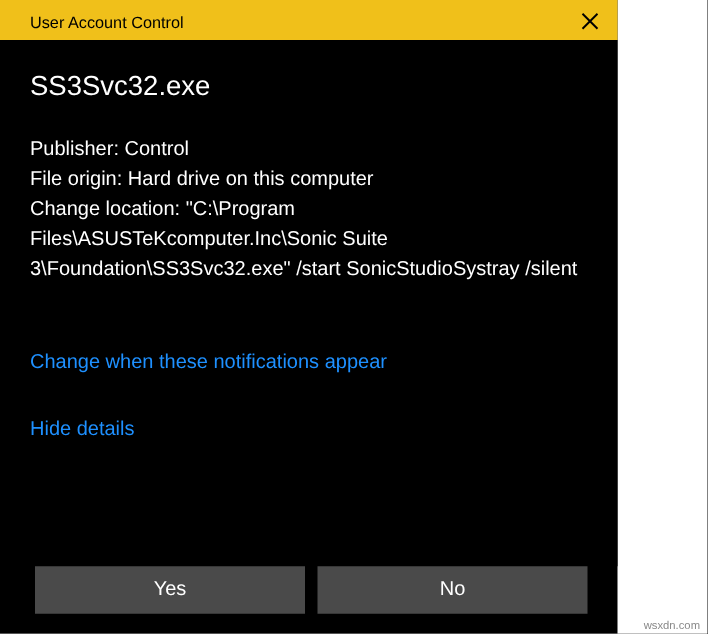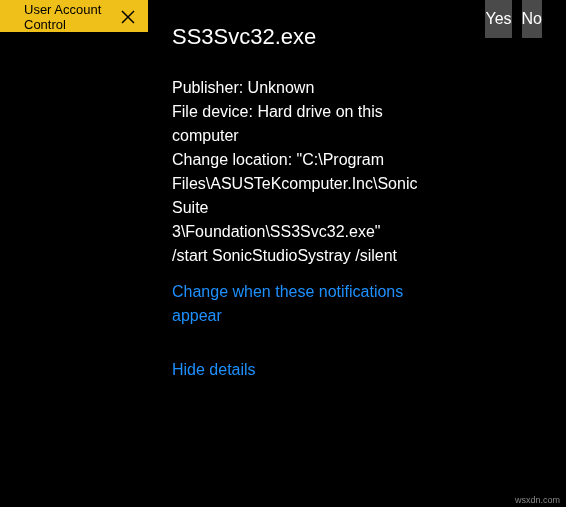--- a/index.html
+++ b/index.html
@@ -8,25 +8,25 @@
       box-sizing: border-box;
     }
     body {
       font-family: "Segoe UI", Tahoma, sans-serif;
       background: #fff;
       width: 566px;
       height: 507px;
       overflow: hidden;
     }
     .dialog {
-      width: 566px;
+      width: 494px;
       height: 507px;
       background: #000;
       display: flex;
-      flex-direction: row;
+      flex-direction: column;
     }
     .titlebar {
       background: #f0c01a;
       display: flex;
       align-items: center;
       justify-content: space-between;
       padding: 6px 12px 4px 24px;
       height: 32px;
     }
     .titlebar-text {
@@ -52,21 +52,21 @@
     }
     .header-question {
       font-size: 22px;
       font-weight: 400;
       color: #000;
       line-height: 1.4;
     }
     .body {
       background: #000;
       color: #fff;
-      padding: 24px 40px 0 24px;
+      padding: 24px 16px 0 24px;
       flex: 1;
       display: flex;
       flex-direction: column;
     }
     .app-name {
       font-size: 22px;
       font-weight: 400;
       color: #fff;
       margin-bottom: 26px;
     }
@@ -84,20 +84,21 @@
     .link {
       font-size: 16px;
       color: #1e90ff;
       cursor: pointer;
       text-decoration: none;
       display: inline-block;
       line-height: 1.5;
     }
     .notifications-link {
       margin-bottom: 30px;
+      margin-top: 38px;
     }
     .hide-link {
       margin-bottom: 22px;
     }
     .button-row {
       display: flex;
       gap: 10px;
       padding: 0 24px 16px 28px;
     }
     .btn {
@@ -134,25 +135,25 @@
         </svg>
     </span>
   </div>
 
 
   <div class="body">
     <div class="app-name">SS3Svc32.exe</div>
 
     <div class="publisher-line">
       <span>Publisher:</span>
-      <span>Unknown</span>
+      <span>Control</span>
     </div>
 
     <div class="origin-line">
-      <span>File device:</span>
+      <span>File origin:</span>
       <span>Hard drive on this computer</span>
     </div>
 
     <div class="location-line">
       <span>Change location:</span>
       <span>"C:\Program Files\ASUSTeKcomputer.Inc\Sonic Suite 3\Foundation\SS3Svc32.exe" /start SonicStudioSystray /silent</span>
     </div>
 
     <a class="link notifications-link">Change when these notifications appear</a>
 

